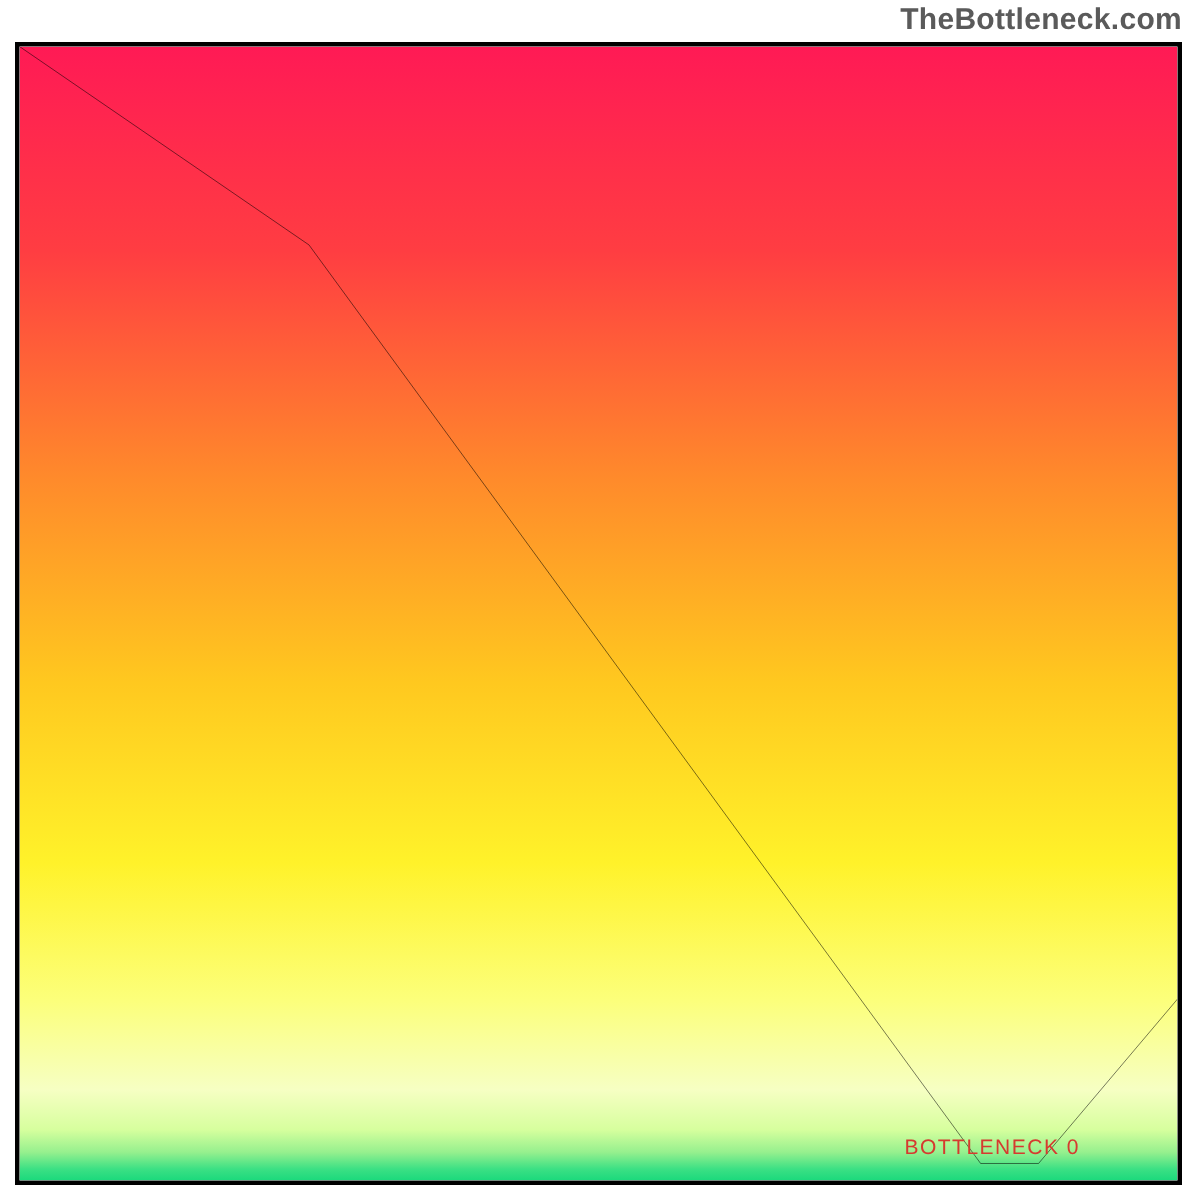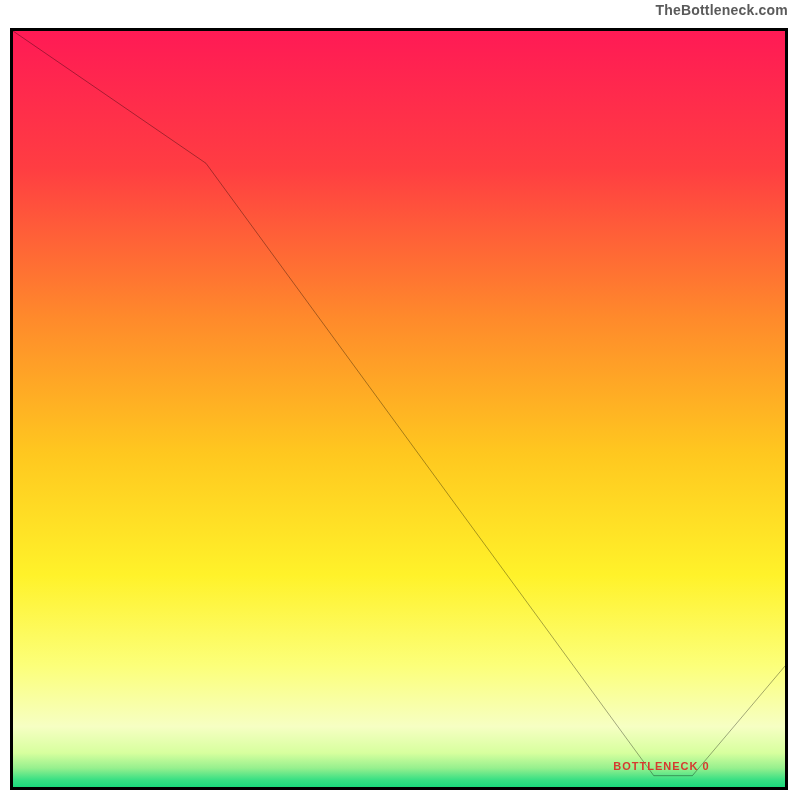--- a/index.html
+++ b/index.html
@@ -8,21 +8,21 @@
     width: 800px;
     height: 800px;
     background: #ffffff;
     font-family: Arial, Helvetica, sans-serif;
     position: relative;
   }
   .watermark {
     position: absolute;
     top: 2px;
     right: 12px;
-    font-size: 14px;
+    font-size: 20px;
     font-weight: bold;
     color: #5a5a5a;
     letter-spacing: 0.2px;
   }
   .plot-frame {
     position: absolute;
     left: 10px;
     top: 28px;
     width: 778px;
     height: 762px;
@@ -43,22 +43,22 @@
     position: absolute;
     inset: 0;
   }
   .curve-layer svg {
     display: block;
     width: 100%;
     height: 100%;
   }
   .minima-label {
     position: absolute;
-    font-size: 11px;
-    font-weight: bold;
+    font-size: 14px;
+    font-weight: normal;
     color: #d63a2f;
     letter-spacing: 1px;
     white-space: nowrap;
   }
 </style>
 </head>
 <body>
 
 <div class="watermark">TheBottleneck.com</div>
 

